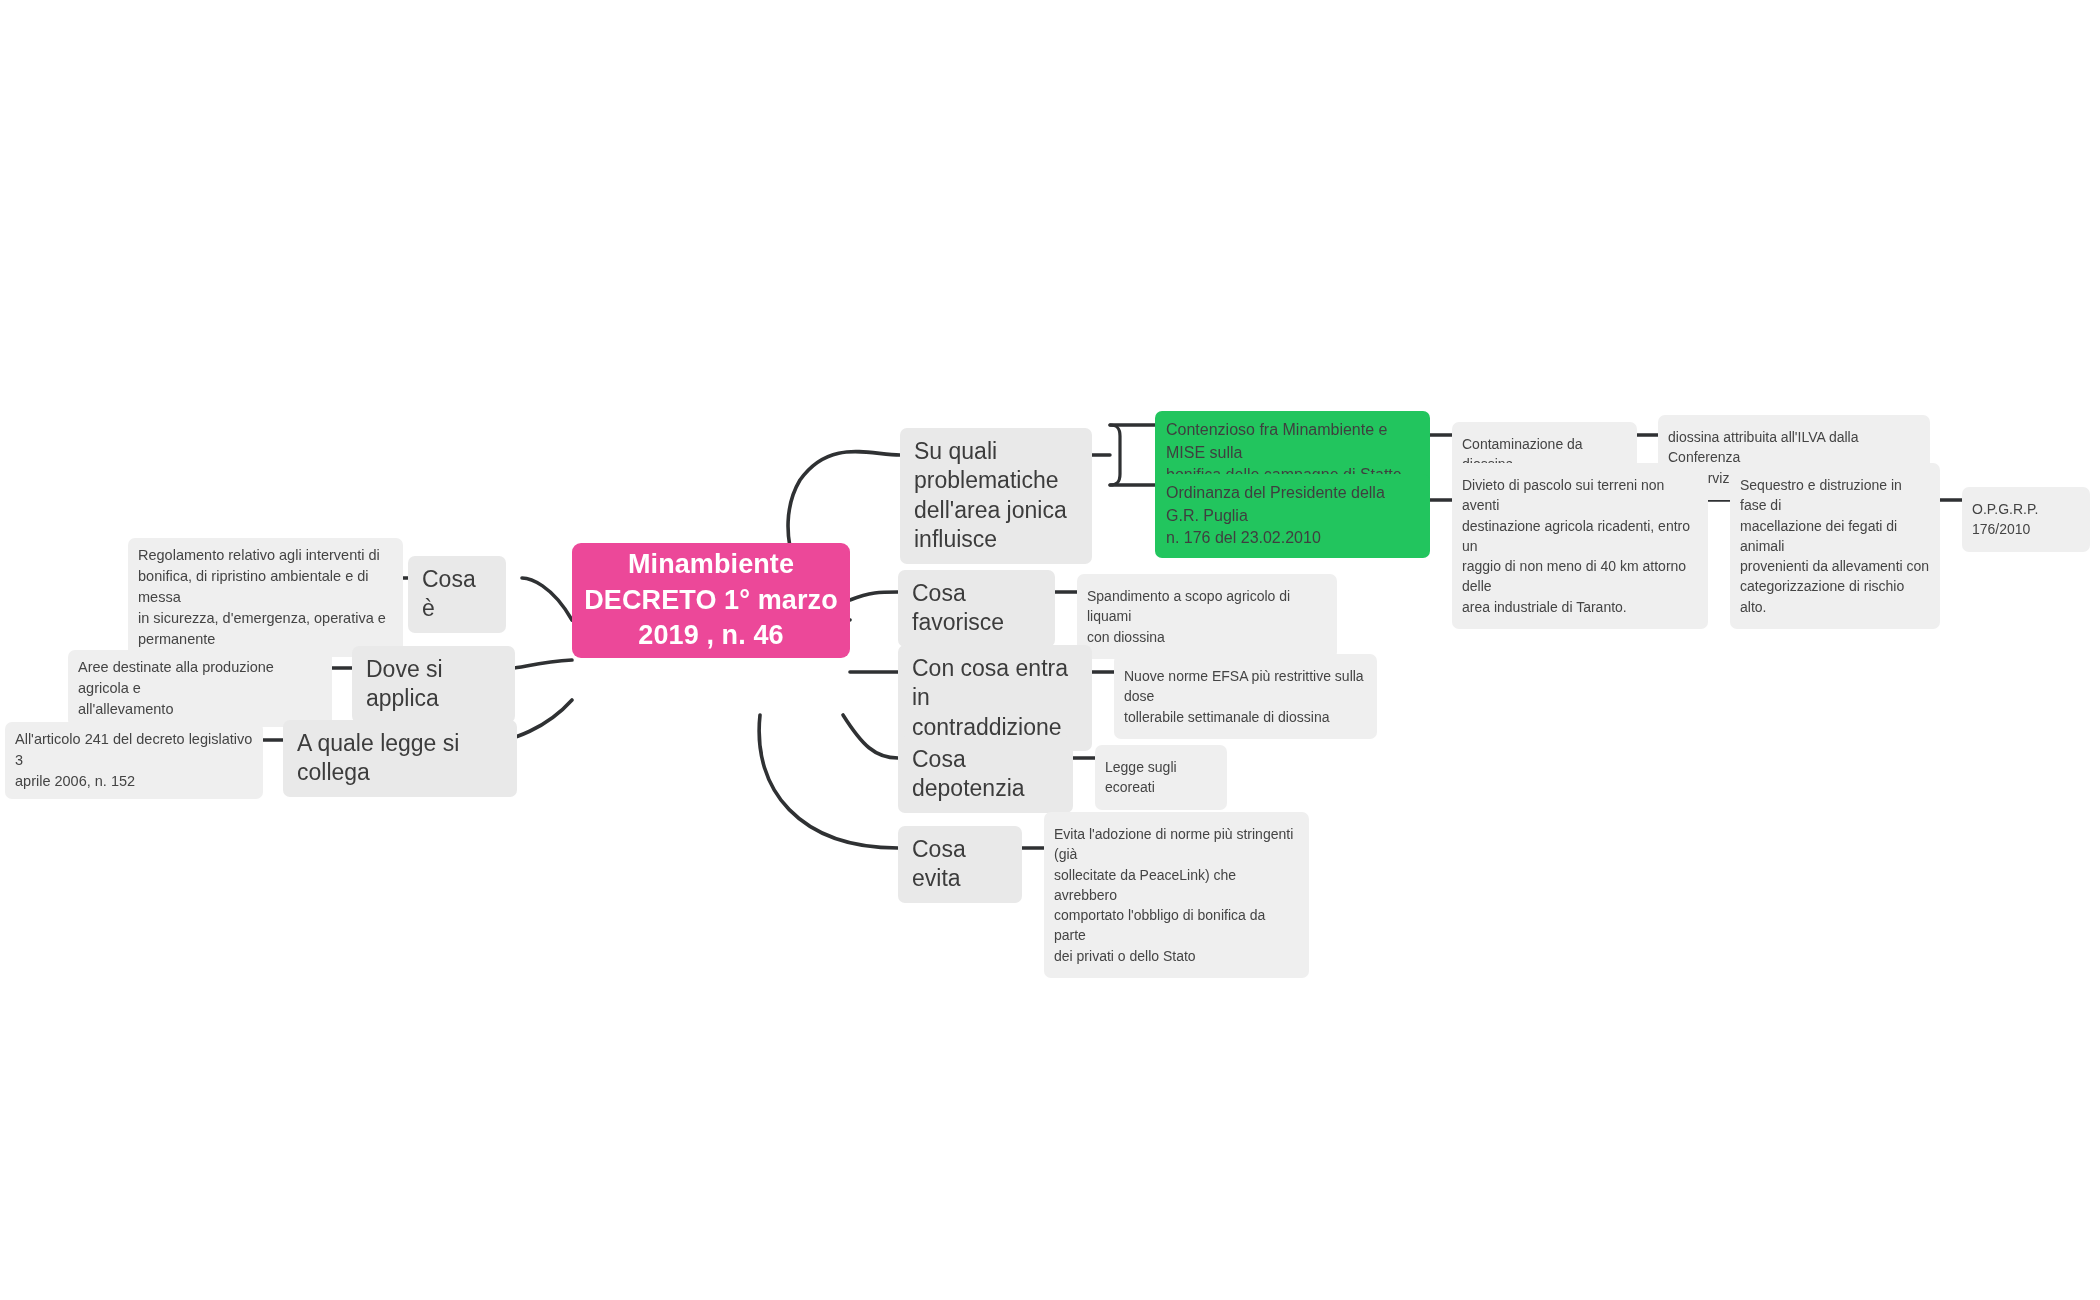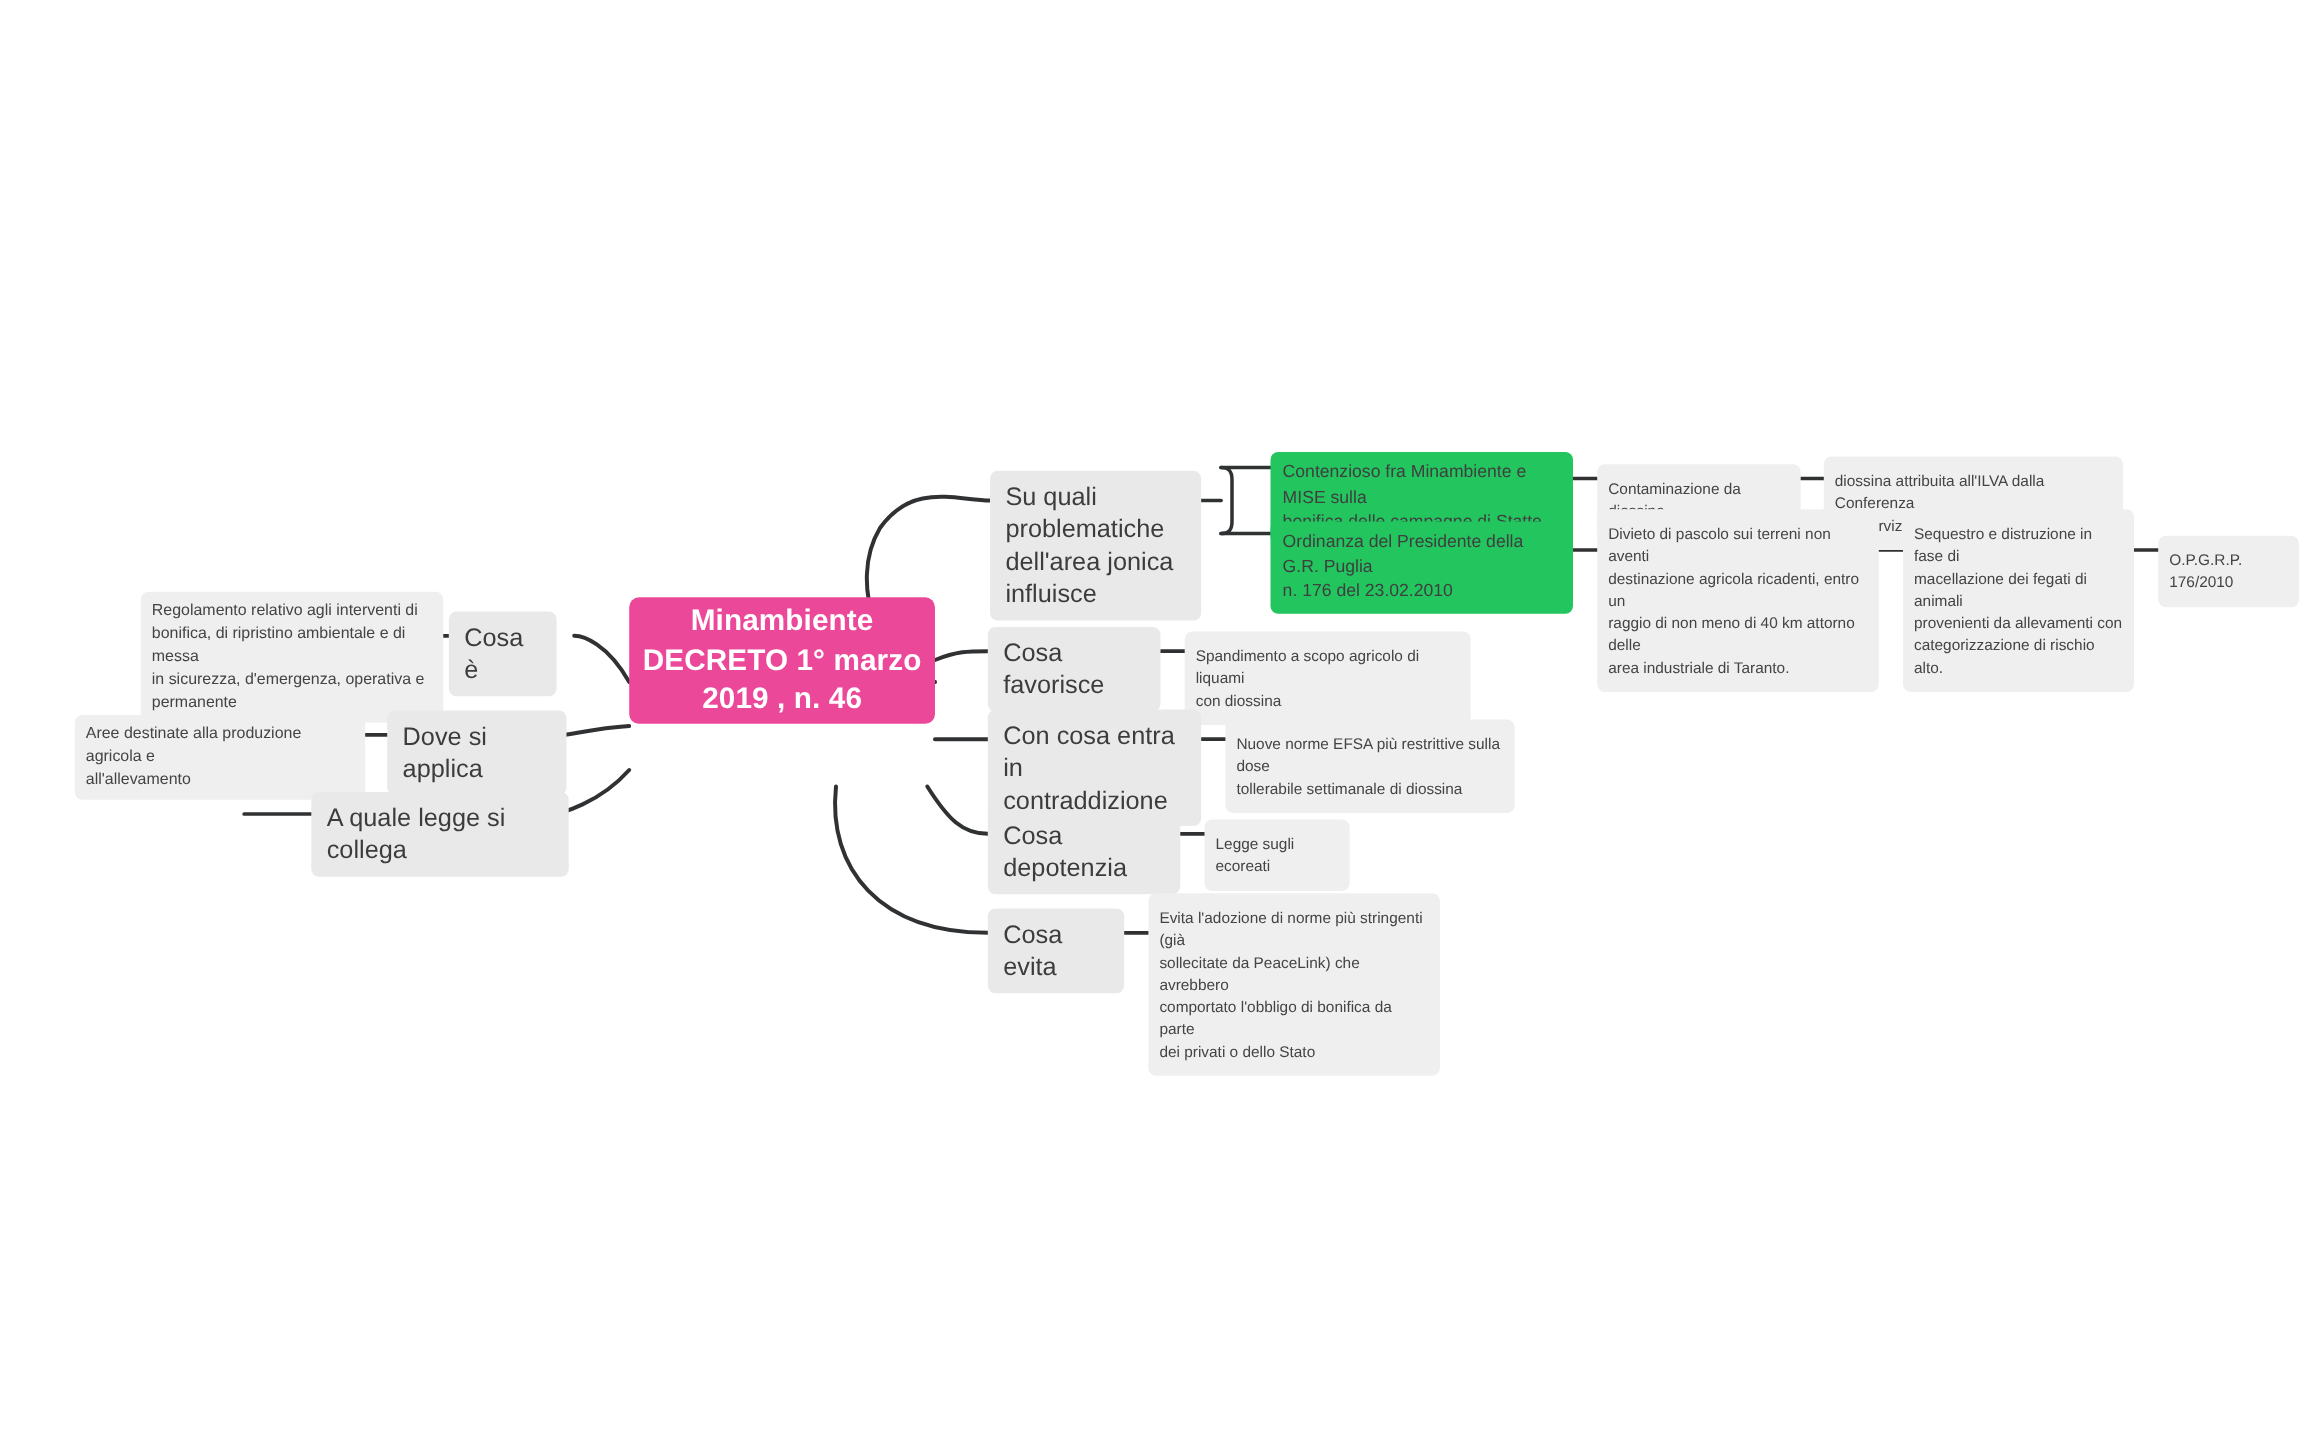--- a/index.html
+++ b/index.html
@@ -159,20 +159,24 @@
 
   <div class="node node-leaf" style="left:68px; top:650px; width:264px;">
     <span class="txt">Aree destinate alla produzione agricola e
 all'allevamento</span>
   </div>
 
   <div class="node node-main" style="left:283px; top:720px; width:234px; justify-content:center;">
     <span class="txt">A quale legge si collega</span>
   </div>
 
+  <div class="node node-leaf" style="left:5px; top:722px; width:258px;">
+    <span class="txt">All'articolo 241 del decreto legislativo 3
+aprile 2006, n. 152</span>
+  </div>
 
   <div class="node node-main" style="left:900px; top:428px; width:192px;">
     <span class="txt">Su quali problematiche
 dell'area jonica influisce</span>
   </div>
 
   <div class="node node-sub" style="left:1155px; top:411px; width:275px;">
     <span class="txt">Contenzioso fra Minambiente e MISE sulla
 bonifica delle campagne di Statte</span>
   </div>

